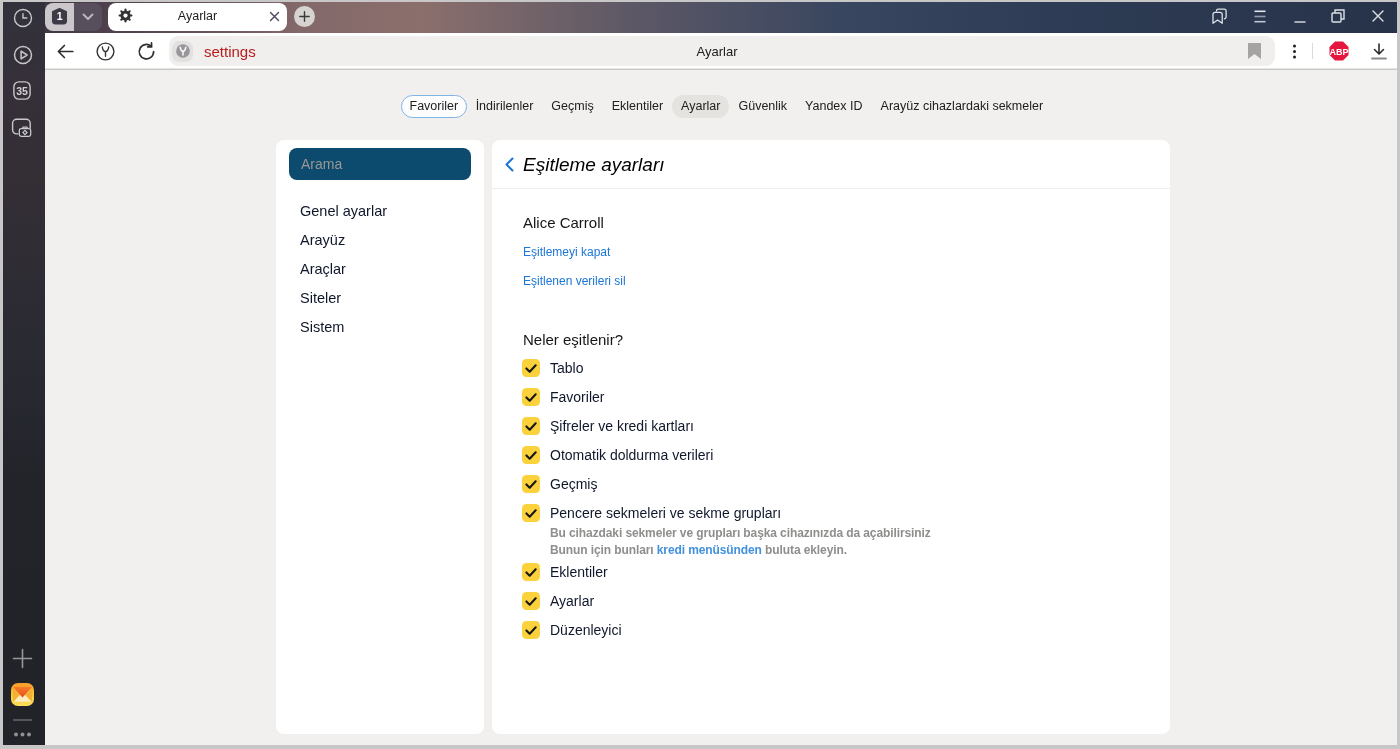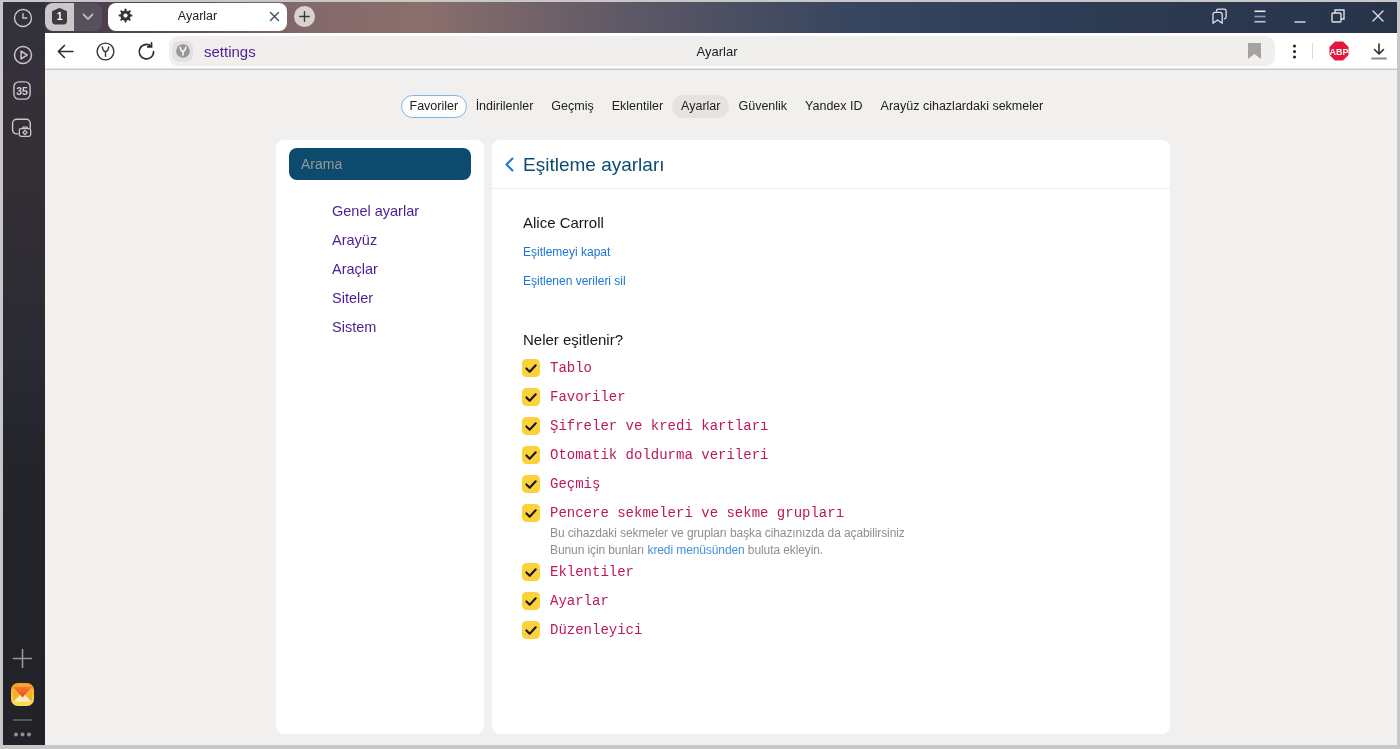--- a/index.html
+++ b/index.html
@@ -16,43 +16,43 @@
   .grpwrap { left:45px; top:2.5px; width:57px; height:28px; border-radius:8px; overflow:hidden; display:flex; }
   .grpL { width:29px; height:28px; background:#cbc7cb; display:flex; align-items:center; justify-content:center; }
   .grpR { width:28px; height:28px; background:#57505c; display:flex; align-items:center; justify-content:center; }
   .tab { left:108px; top:2.5px; width:179px; height:28px; border-radius:8px; background:#fff; }
   .tabtitle { width:100%; text-align:center; line-height:27px; font-size:12.5px; color:#1d1d1d; }
   .plusbtn { left:294px; top:6px; width:21px; height:21px; border-radius:50%; background:#d6d3d1; display:flex; align-items:center; justify-content:center; }
 
   
   .urlfield { left:169px; top:36px; width:1106px; height:30px; border-radius:9px; background:#f0efed; }
   .favicon2 { left:172px; top:40.5px; width:21px; height:21px; border-radius:7px; background:#e2e1df; }
-  .settingstxt { left:204px; top:36px; height:30px; line-height:31px; font-size:15px; color:#4c1d95; }
+  .settingstxt { left:204px; top:36px; height:30px; line-height:31px; font-size:15px; color:#b91c1c; }
   .pagetitle { left:617px; top:36px; width:200px; height:30px; line-height:31px; font-size:13px; color:#202020; text-align:center; }
   .vsep { left:1312px; top:43px; width:1px; height:16px; background:#dcdad8; }
 
   
   .chips { left:410px; top:95px; height:23px; display:flex; gap:18px; align-items:center; font-size:12.5px; color:#21201e; white-space:nowrap; }
   .chips .pill1 { border:1.5px solid #7fb5e6; background:#fdfdfd; border-radius:12px; height:23px; line-height:20px; padding:0 8px; margin:0 -9.5px; }
   .chips .pill2 { background:#e5e3e0; border-radius:12px; height:23px; line-height:23px; padding:0 9px; margin:0 -9px; }
   .chips span { line-height:23px; }
 
   
   .lpanel { left:276px; top:140px; width:208px; height:594px; background:#fff; border-radius:8px; }
   .rpanel { left:492px; top:140px; width:678px; height:594px; background:#fff; border-radius:8px; }
   .search { left:289px; top:148px; width:182px; height:32px; border-radius:8px; background:#0c4a6e; font-size:14px; color:#999896; line-height:32px; padding-left:12px; }
-  .lmenu { left:300px; font-size:14.5px; color:#4c1d95; height:18px; line-height:18px;margin-left:32px; }
-
-  .hdr { left:523px; top:152px; font-size:19px; color:#0c4a6e; height:25px; line-height:25px; }
+  .lmenu { left:300px; font-size:14.5px; color:#0f172a; height:18px; line-height:18px; }
+
+  .hdr { left:523px; top:152px; font-size:19px; color:#000000; height:25px; line-height:25px;font-style:italic; }
   .divider { left:492px; top:188px; width:678px; height:1px; background:#ededeb; }
   .btxt { left:523px; font-size:15px; font-weight:normal; color:#161616; height:18px; line-height:18px; }
   .blue { left:523px; font-size:12px; color:#1b76d6; height:18px; line-height:18px; }
   .cb { left:522px; width:18px; height:18px; }
-  .cbl { left:550px; font-size:14px; color:#be185d; height:18px; line-height:18px;font-family:Liberation Mono, monospace; }
-  .sub { left:550px; font-size:12px; letter-spacing:-0.1px; color:#8f8e8c; height:16px; line-height:16px; }
+  .cbl { left:550px; font-size:14px; color:#0f172a; height:18px; line-height:18px; }
+  .sub { left:550px; font-size:12px; letter-spacing:-0.1px; color:#8f8e8c; height:16px; line-height:16px;font-weight:bold; }
   .sub .lnk { color:#4391dd; }
 </style></head>
 <body>
 
 <div class="abs tabbar"></div>
 <div class="abs sidebar"></div>
 <div class="abs toolbar"></div>
 <div class="abs content"></div>
 
 <svg class="abs" style="left:13px;top:8px" width="20" height="20" viewBox="0 0 20 20" fill="none" stroke="#c7c5ca" stroke-width="1.4">

